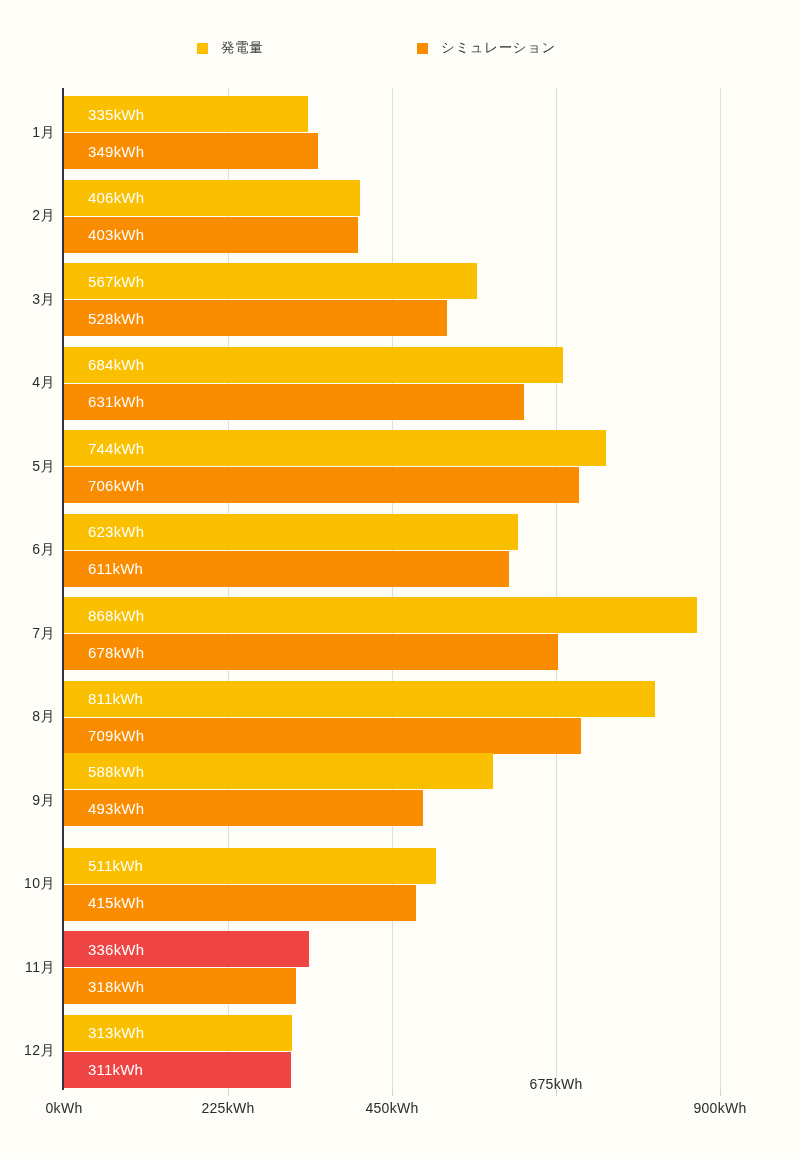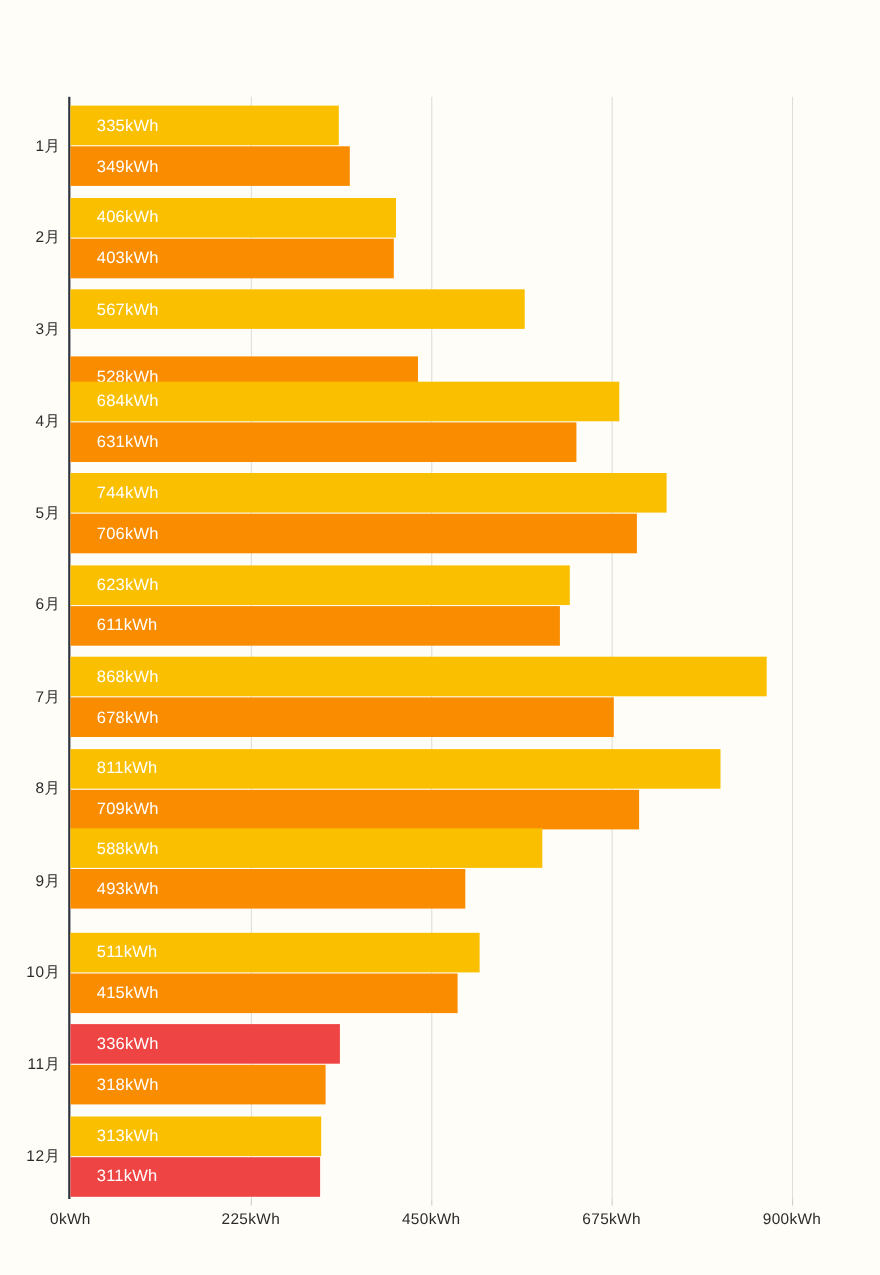--- a/index.html
+++ b/index.html
@@ -137,20 +137,30 @@
     width: 1px;
     height: 6px;
     background: #cfcfcb;
   }
 </style>
 </head>
 <body>
 
 <div id="chart-root">
 
+  <div class="legend">
+    <div class="legend-item series-0">
+      <span class="legend-swatch" style="background: rgb(250, 192, 0);"></span>
+      <span class="legend-label">発電量</span>
+    </div>
+    <div class="legend-item series-1">
+      <span class="legend-swatch" style="background: rgb(250, 140, 0);"></span>
+      <span class="legend-label">シミュレーション</span>
+    </div>
+  </div>
 
   <div class="plot">
     <div class="axis-y-line"></div>
     <div id="gridlines">
         <div class="gridline" style="left: 164px;"></div>
         <div class="gridline" style="left: 328px;"></div>
         <div class="gridline" style="left: 492px;"></div>
         <div class="gridline" style="left: 656px;"></div>
       </div>
     <div id="bar-groups">
@@ -178,21 +188,21 @@
             </div>
           </div>
         </div>
         <div class="group" style="top: 175px; height: 73px;">
           <div class="bar-row r0" style="top: 0px;">
             <div class="bar" title="3月 発電量 567kWh" style="width: 413.28px; background: rgb(250, 192, 0);">
               <span class="bar-label">567kWh</span>
             </div>
           </div>
           <div class="bar-row r1" style="top: 37px;">
-            <div class="bar" title="3月 シミュレーション 528kWh" style="width: 316px; background: rgb(250, 140, 0); margin-top: 24px;">
+            <div class="bar" title="3月 シミュレーション 528kWh" style="width: 383px; background: rgb(250, 140, 0);">
               <span class="bar-label">528kWh</span>
             </div>
           </div>
         </div>
         <div class="group" style="top: 258.5px; height: 73px;">
           <div class="bar-row r0" style="top: 0px;">
             <div class="bar" title="4月 発電量 684kWh" style="width: 498.56px; background: rgb(250, 192, 0);">
               <span class="bar-label">684kWh</span>
             </div>
           </div>
@@ -315,18 +325,18 @@
       <div class="cat-label" style="top: 967.5px;">11月</div>
       <div class="cat-label" style="top: 1051px;">12月</div>
     </div>
   <div id="x-axis">
       <div class="xtick" style="left: 64px; top: 1100px;">0kWh</div>
       <div class="xtick-mark" style="left: 228px;"></div>
       <div class="xtick" style="left: 228px; top: 1100px;">225kWh</div>
       <div class="xtick-mark" style="left: 392px;"></div>
       <div class="xtick" style="left: 392px; top: 1100px;">450kWh</div>
       <div class="xtick-mark" style="left: 556px;"></div>
-      <div class="xtick" style="left: 556px; top: 1100px;">675kWh</div>
+      <div class="xtick" style="left: 556px; top: 1076px;">675kWh</div>
       <div class="xtick-mark" style="left: 720px;"></div>
       <div class="xtick" style="left: 720px; top: 1100px;">900kWh</div>
     </div>
 
 </div>
 
 </body></html>

